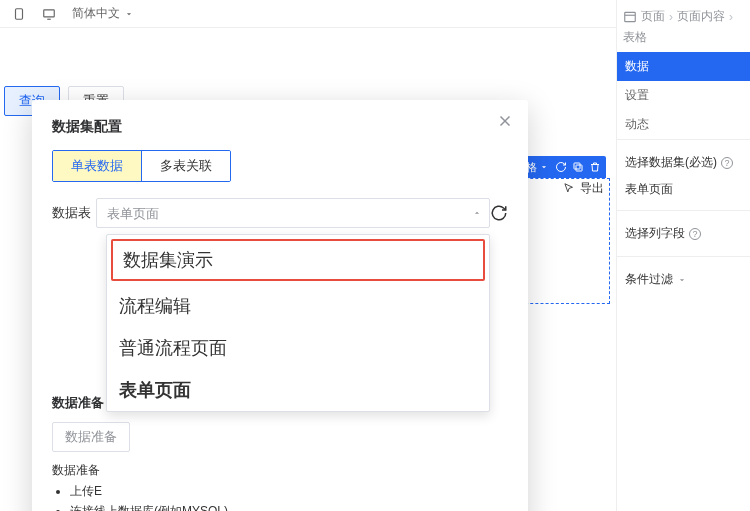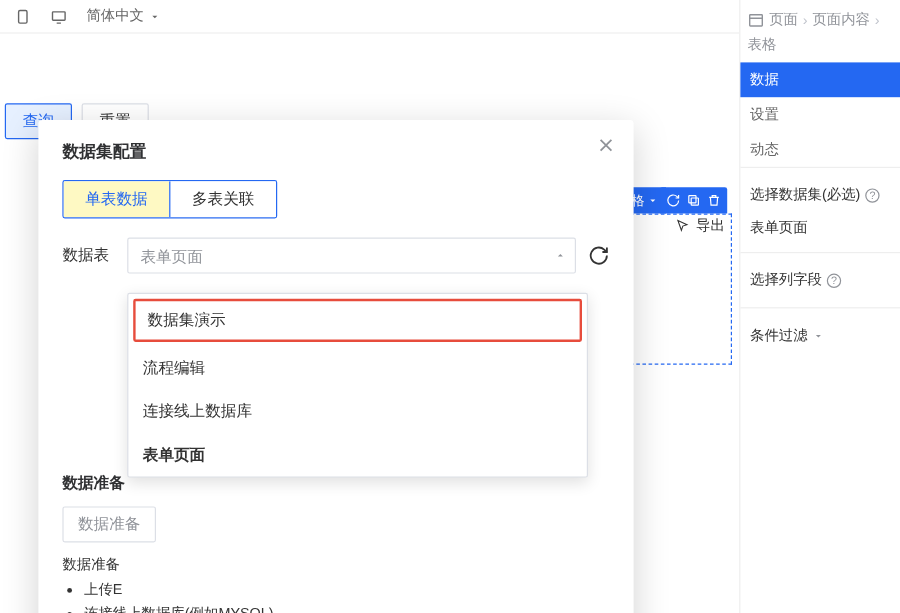--- a/index.html
+++ b/index.html
@@ -47,31 +47,31 @@
   
   .modal{position:absolute;top:100px;left:32px;width:496px;background:#fff;box-shadow:0 8px 30px rgba(0,0,0,.18);border-radius:3px;padding:18px 20px 14px;}
   .modal h3{margin:0 0 14px;font-size:14px;font-weight:600;color:#303133;}
   .modal .close{position:absolute;top:12px;right:14px;width:18px;height:18px;color:var(--text-muted);cursor:pointer;}
   .mode-tabs{display:flex;border:1px solid var(--blue);width:fit-content;border-radius:2px;overflow:hidden;margin-bottom:16px;}
   .mode-tabs .mtab{padding:6px 18px;font-size:13px;cursor:pointer;color:var(--text);}
   .mode-tabs .mtab.active{background:#fef9c3;color:var(--blue);}
   .mode-tabs .mtab:not(.active){background:#fff;color:var(--text);}
   .mode-tabs .mtab+.mtab{border-left:1px solid var(--blue);}
   .mode-tabs .mtab.active{font-weight:500;}
-  .form-row{display:flex;align-items:center;gap:10px;margin-bottom:20px;}
+  .form-row{display:flex;align-items:center;margin-bottom:10px;}
   .form-row .lbl{width:44px;color:var(--text);font-size:13px;}
   .combo{position:relative;flex:1;}
   .combo input{width:100%;height:30px;padding:0 26px 0 10px;border:1px solid var(--border);border-radius:2px;font-size:13px;color:var(--text);}
   .combo input::placeholder{color:var(--text-muted);}
   .combo .caret{position:absolute;right:8px;top:50%;transform:translateY(-50%);width:10px;height:10px;color:var(--text-muted);}
   .refresh{width:18px;height:18px;color:var(--text);cursor:pointer;}
   
   .dd{position:absolute;left:54px;top:0;width:384px;border:1px solid var(--border);background:#fff;box-shadow:0 4px 12px rgba(0,0,0,.12);border-radius:2px;z-index:5;}
   .dd-wrap{position:relative;margin-top:-4px;}
-  .dd .opt{padding:9px 12px;font-size:13px;color:var(--text);cursor:pointer;}
+  .dd .opt{padding:9px 12px;font-size:18px;color:var(--text);cursor:pointer;}
   .dd .opt.selected{border:2px solid var(--red);border-radius:2px;margin:4px;padding:7px 10px;}
   .dd .opt.strong{font-weight:700;}
   
   .prep{margin-top:170px;}
   .prep h4{margin:0 0 10px;font-size:13px;font-weight:600;color:#303133;}
   .prep .pbtn{height:30px;padding:0 12px;border:1px solid var(--border);background:#fff;color:var(--text-muted);border-radius:2px;font-size:13px;display:inline-flex;align-items:center;}
   .prep .hint{margin-top:10px;font-size:12px;color:var(--text);}
   .prep ul{margin:4px 0 10px 18px;padding:0;font-size:12px;color:var(--text);}
   .prep ul li{margin:3px 0;}
   
@@ -226,21 +226,21 @@
           <path d="M21 12a9 9 0 1 1-3-6.7L21 8"></path>
           <path d="M21 3v5h-5"></path>
         </svg>
     </span>
   </div>
 
   <div class="dd-wrap">
     <div class="dd">
       <div class="opt selected">数据集演示</div>
       <div class="opt">流程编辑</div>
-      <div class="opt">连接线上数据库</div>
+      <div class="opt">普通流程页面</div>
       <div class="opt strong">表单页面</div>
     </div>
   </div>
 
   <div class="prep">
     <h4>数据准备</h4>
     <button class="pbtn">数据准备</button>
     <div class="hint">数据准备</div>
     <ul>
       <li>上传E</li>

